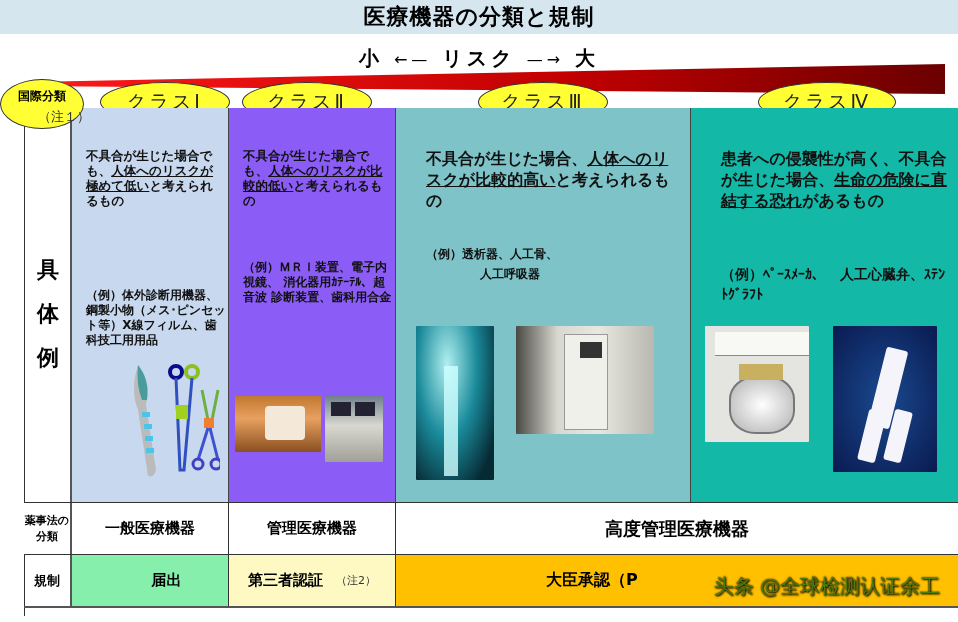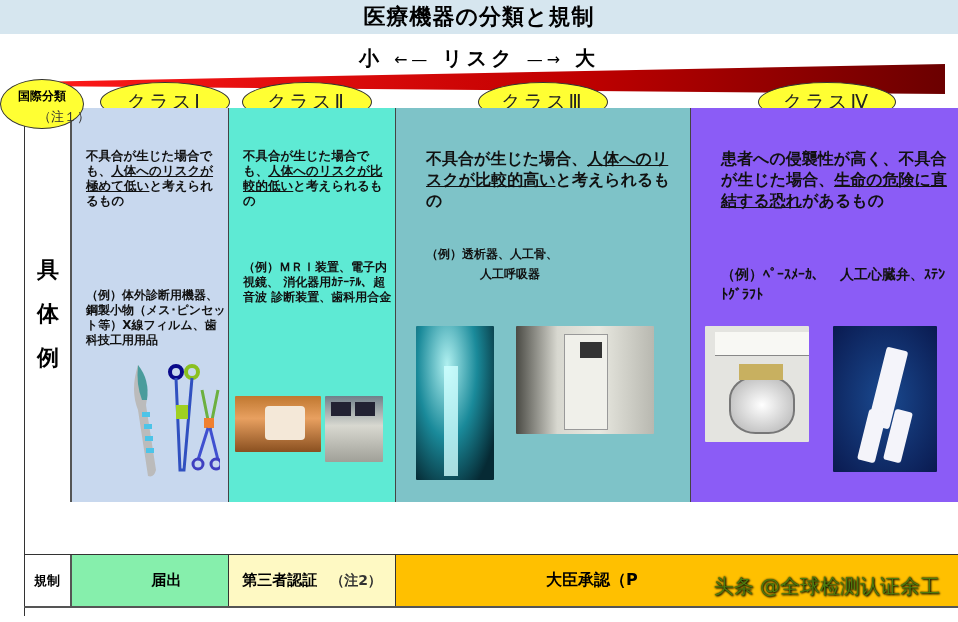--- a/index.html
+++ b/index.html
@@ -17,23 +17,23 @@
     font-size: 20px; font-weight: bold; letter-spacing: 4px;
   }
   .risk-wedge { position: absolute; left: 0; top: 60px; width: 958px; height: 50px; }
   .table-outer {
     position: absolute; left: 24px; top: 108px; width: 934px; height: 508px;
   }
   .col {
     position: absolute; top: 0; height: 394px; border-left: 1px solid #333;
   }
   .col1 { left: 46px; width: 158px; background: #c8d8ee; border-left: 2px solid #555; }
-  .col2 { left: 204px; width: 167px; background: #5eead4; border-left: 1px solid #444; }
+  .col2 { left: 204px; width: 167px; background: #8b5cf6; border-left: 1px solid #444; }
   .col3 { left: 371px; width: 295px; background: #7ec3c8; border-left: 1px solid #444; }
-  .col4 { left: 666px; width: 268px; background: #8b5cf6; border-left: 1px solid #444; }
+  .col4 { left: 666px; width: 268px; background: #14b8a6; border-left: 1px solid #444; }
   .label-col {
     position: absolute; left: 0; top: 0; width: 46px; height: 508px;
     border-left: 1px solid #333; background: #fff;
   }
   .gutai {
     position: absolute; left: 0; top: 140px; width: 46px; text-align: center;
     font-size: 22px; font-weight: bold; line-height: 44px;
   }
   .desc { position: absolute; font-weight: bold; color: #111; }
   .desc u { text-decoration: underline; }
@@ -64,21 +64,21 @@
   .row-head {
     position: absolute; left: 0; width: 46px; height: 100%; font-size: 11px; font-weight: bold;
     display: flex; align-items: center; justify-content: center; text-align: center; line-height: 16px;
   }
   .cell {
     position: absolute; top: 0; height: 100%; display: flex; align-items: center; justify-content: center;
     font-weight: bold; border-left: 1px solid #333;
   }
   .law .cell { font-size: 15px; }
   .reg .cell { font-size: 15px; }
-  .note2 { font-size: 14px; font-weight: bold; color: #333; margin-left: 13px; }
+  .note2 { font-size: 11px; font-weight: normal; color: #333; margin-left: 13px; }
   .watermark {
     position: absolute; right: 18px; top: 573px; font-size: 20px; color: #4d7c0f;
     text-shadow: 0 0 2px #000, 1px 1px 2px #000; z-index: 5;
   }
   .photo { position: absolute; border-radius: 1px; }
 </style>
 </head>
 <body>
 
 <div class="title-bar">医療機器の分類と規制</div>
@@ -186,20 +186,26 @@
       <div style="position:absolute;left:24px;top:50px;width:66px;height:58px;background:radial-gradient(#ffffff,#b0b0b0);border-radius:40%;border:2px solid #777;"></div>
       <div style="position:absolute;left:34px;top:38px;width:44px;height:16px;background:#c8b060;"></div>
     </div>
     <div class="photo" style="left:142px;top:218px;width:104px;height:146px;background:radial-gradient(#1a4a90,#0a1a50);">
       <div style="position:absolute;left:44px;top:22px;width:22px;height:80px;background:#f4f4fa;transform:rotate(14deg);border-radius:3px;"></div>
       <div style="position:absolute;left:30px;top:84px;width:18px;height:52px;background:#f4f4fa;transform:rotate(14deg);border-radius:3px;"></div>
       <div style="position:absolute;left:56px;top:84px;width:18px;height:52px;background:#f4f4fa;transform:rotate(14deg);border-radius:3px;"></div>
     </div>
   </div>
 
+  <div class="row law">
+    <div class="row-head">薬事法の分類</div>
+    <div class="cell" style="left:46px;width:158px;border-left:2px solid #555">一般医療機器</div>
+    <div class="cell" style="left:204px;width:167px">管理医療機器</div>
+    <div class="cell" style="left:371px;width:563px;font-size:18px">高度管理医療機器</div>
+  </div>
 
   <div class="row reg">
     <div class="row-head" style="font-size:13px">規制</div>
     <div class="cell" style="left:46px;width:191px;background:#86efac;border-left:2px solid #555">届出</div>
     <div class="cell" style="left:204px;width:167px;background:#fef9c3">
       <span>第三者認証</span>
         <span class="note2">（注2）</span>
     </div>
     <div class="cell" style="left:371px;width:563px;background:#ffc000;justify-content:flex-start;padding-left:150px;font-size:16px">大臣承認（P</div>
   </div>

